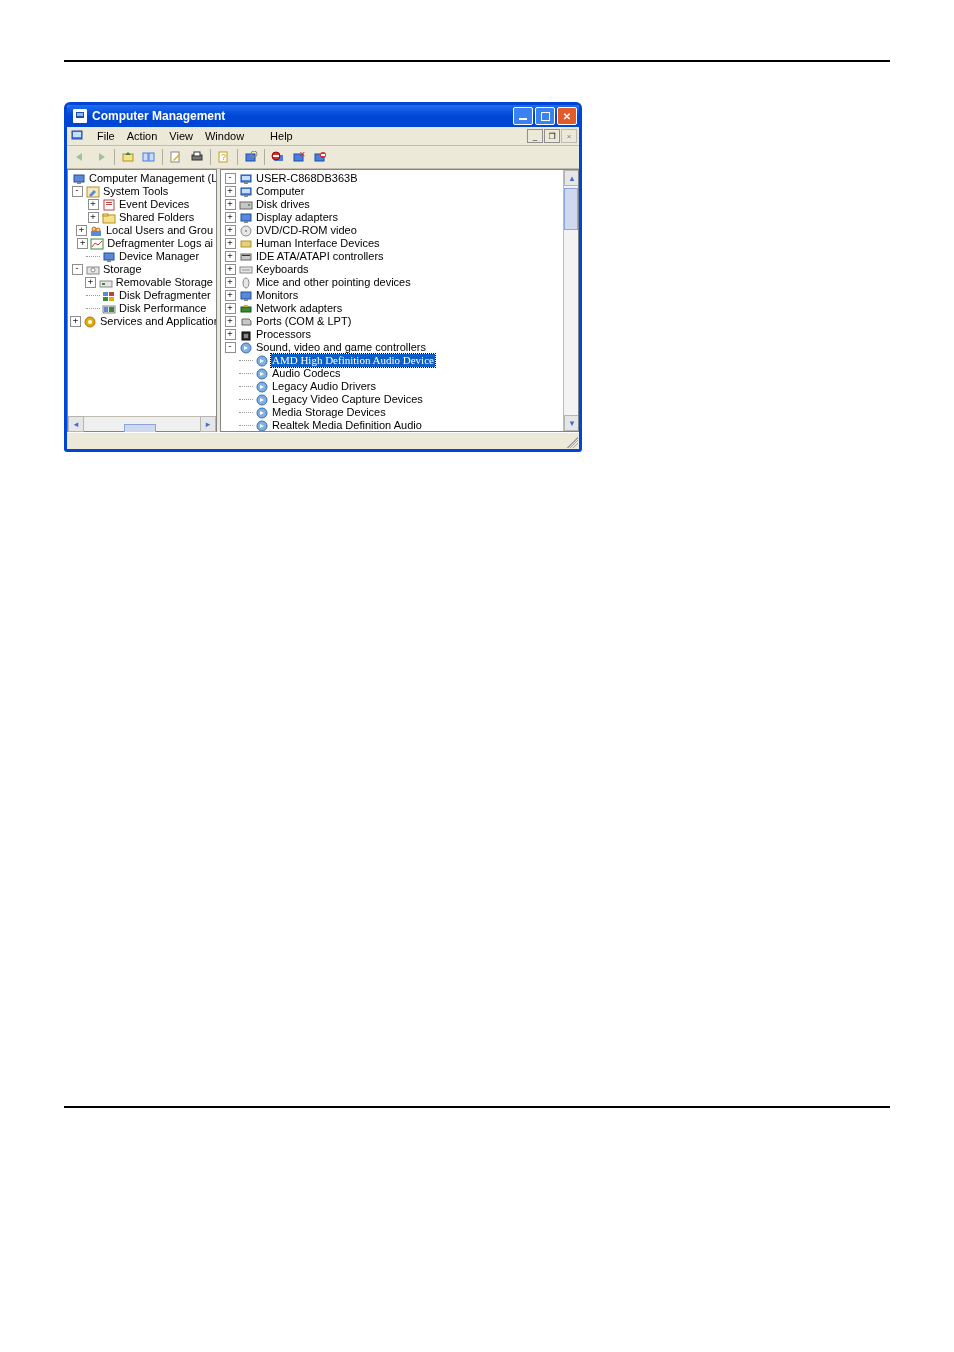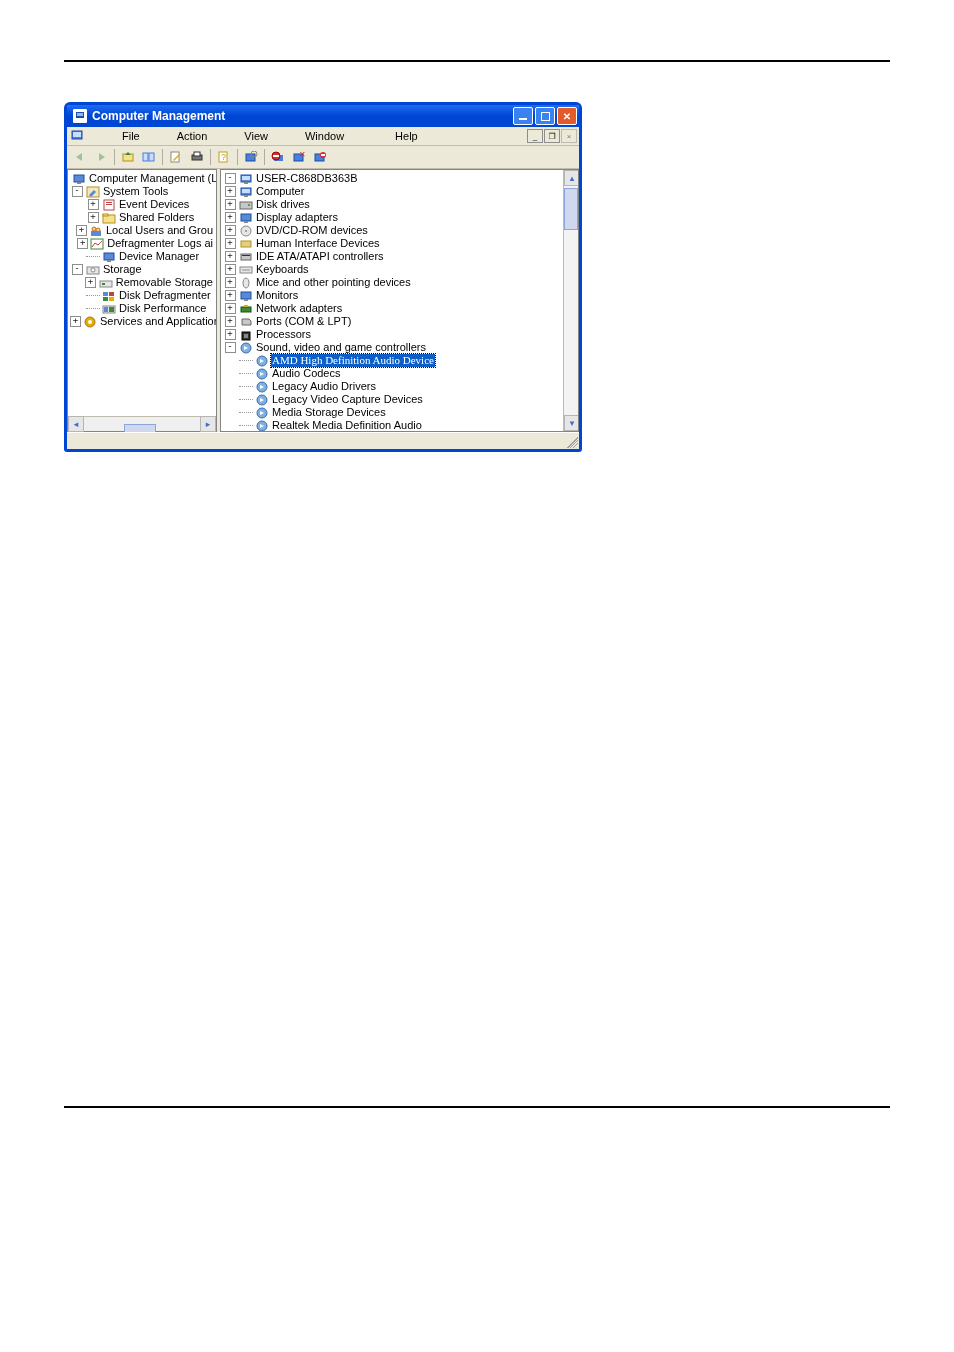--- a/index.html
+++ b/index.html
@@ -76,21 +76,20 @@
   .win-btn .mn { width: 8px; height: 2px; background: #fff; margin-top: 6px; }
 
   .menubar {
     height: 18px;
     background: #ece9d8;
     display: flex;
     align-items: center;
     padding-left: 4px;
     border-bottom: 1px solid #c0bdaf;
     font-size: 11px;
-    gap: 25px;
   }
   .menubar .sys-icon {
     width: 14px; height: 14px;
     margin-right: 6px;
     display: inline-flex;
   }
   .menubar .menu-item {
     padding: 0 6px;
     cursor: default;
   }
@@ -616,21 +615,21 @@
               <div class="tree-row">
                 <span class="indent">
                   <span class="exp">+</span>
                 </span>
                 <span class="node-icon">
                   <svg width="14" height="12">
                     <circle cx="7" cy="6" r="5" fill="#e6e6e6" stroke="#888"></circle>
                     <circle cx="7" cy="6" r="1" fill="#888"></circle>
                   </svg>
                 </span>
-                <span class="node-label">DVD/CD-ROM devices</span>
+                <span class="node-label">DVD/CD-ROM video</span>
               </div>
               <div class="tree-row">
                 <span class="indent">
                   <span class="exp">+</span>
                 </span>
                 <span class="node-icon">
                   <svg width="14" height="12">
                     <rect x="2" y="3" width="10" height="6" fill="#e0d080" stroke="#b59120"></rect>
                   </svg>
                 </span>

